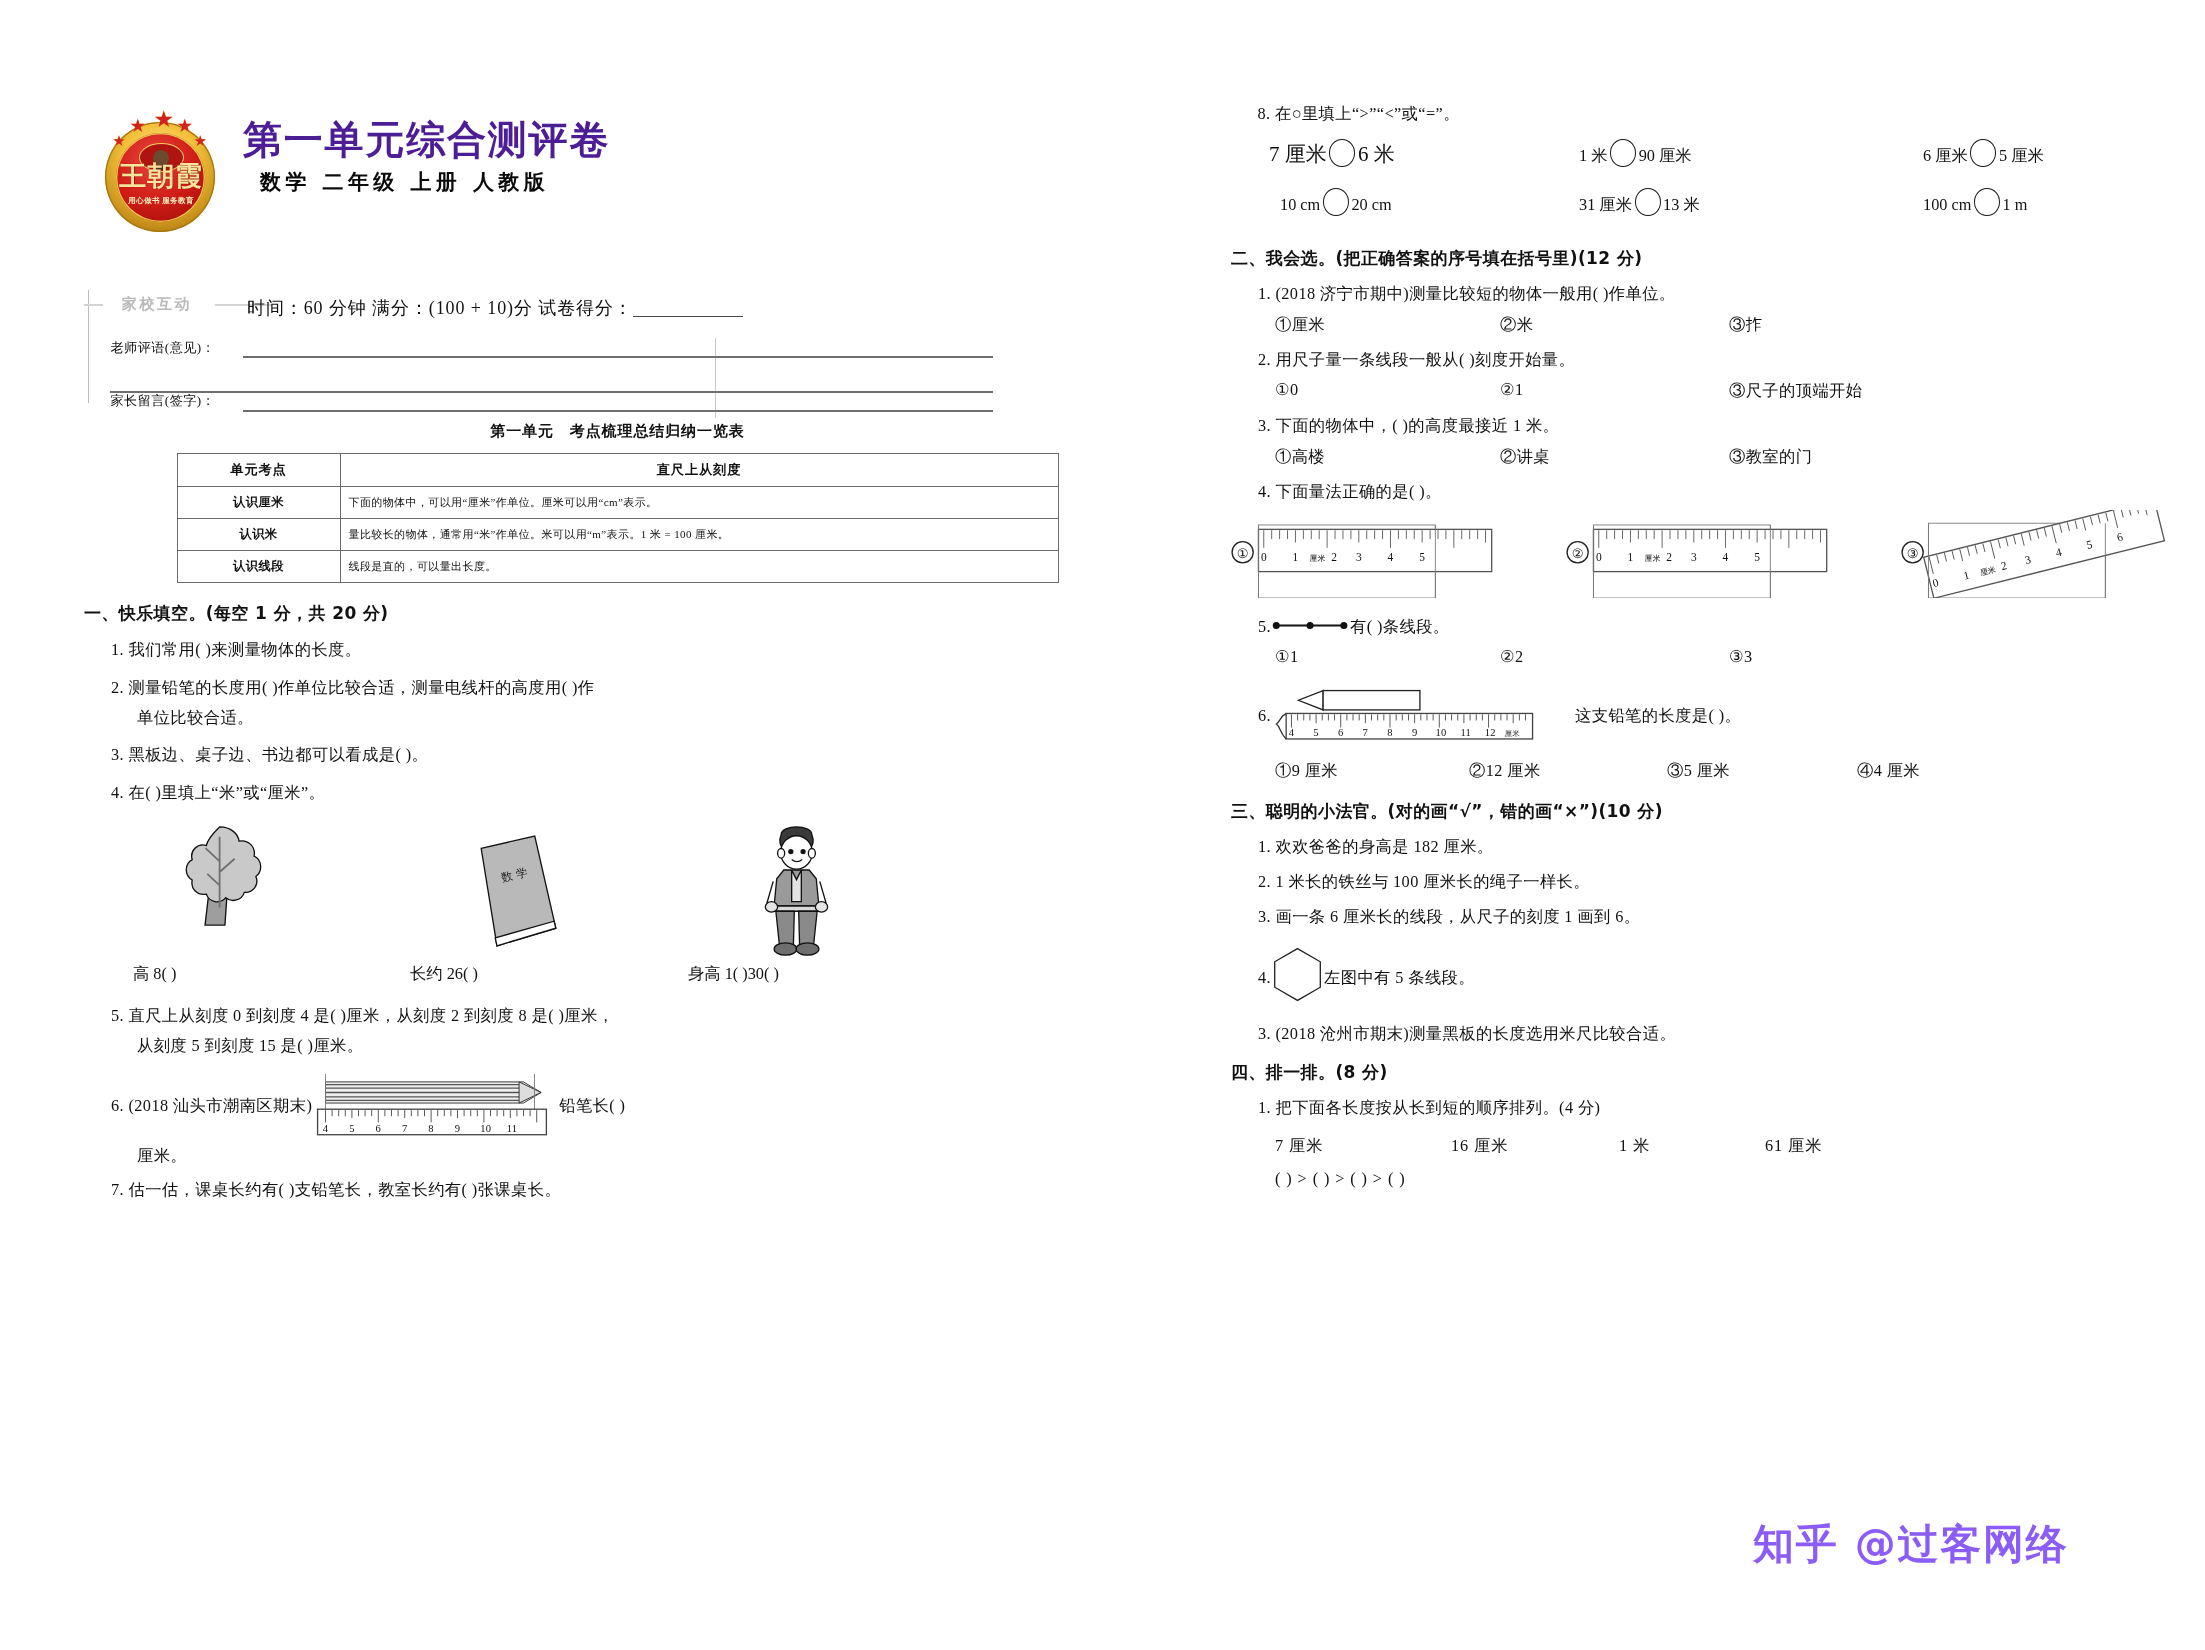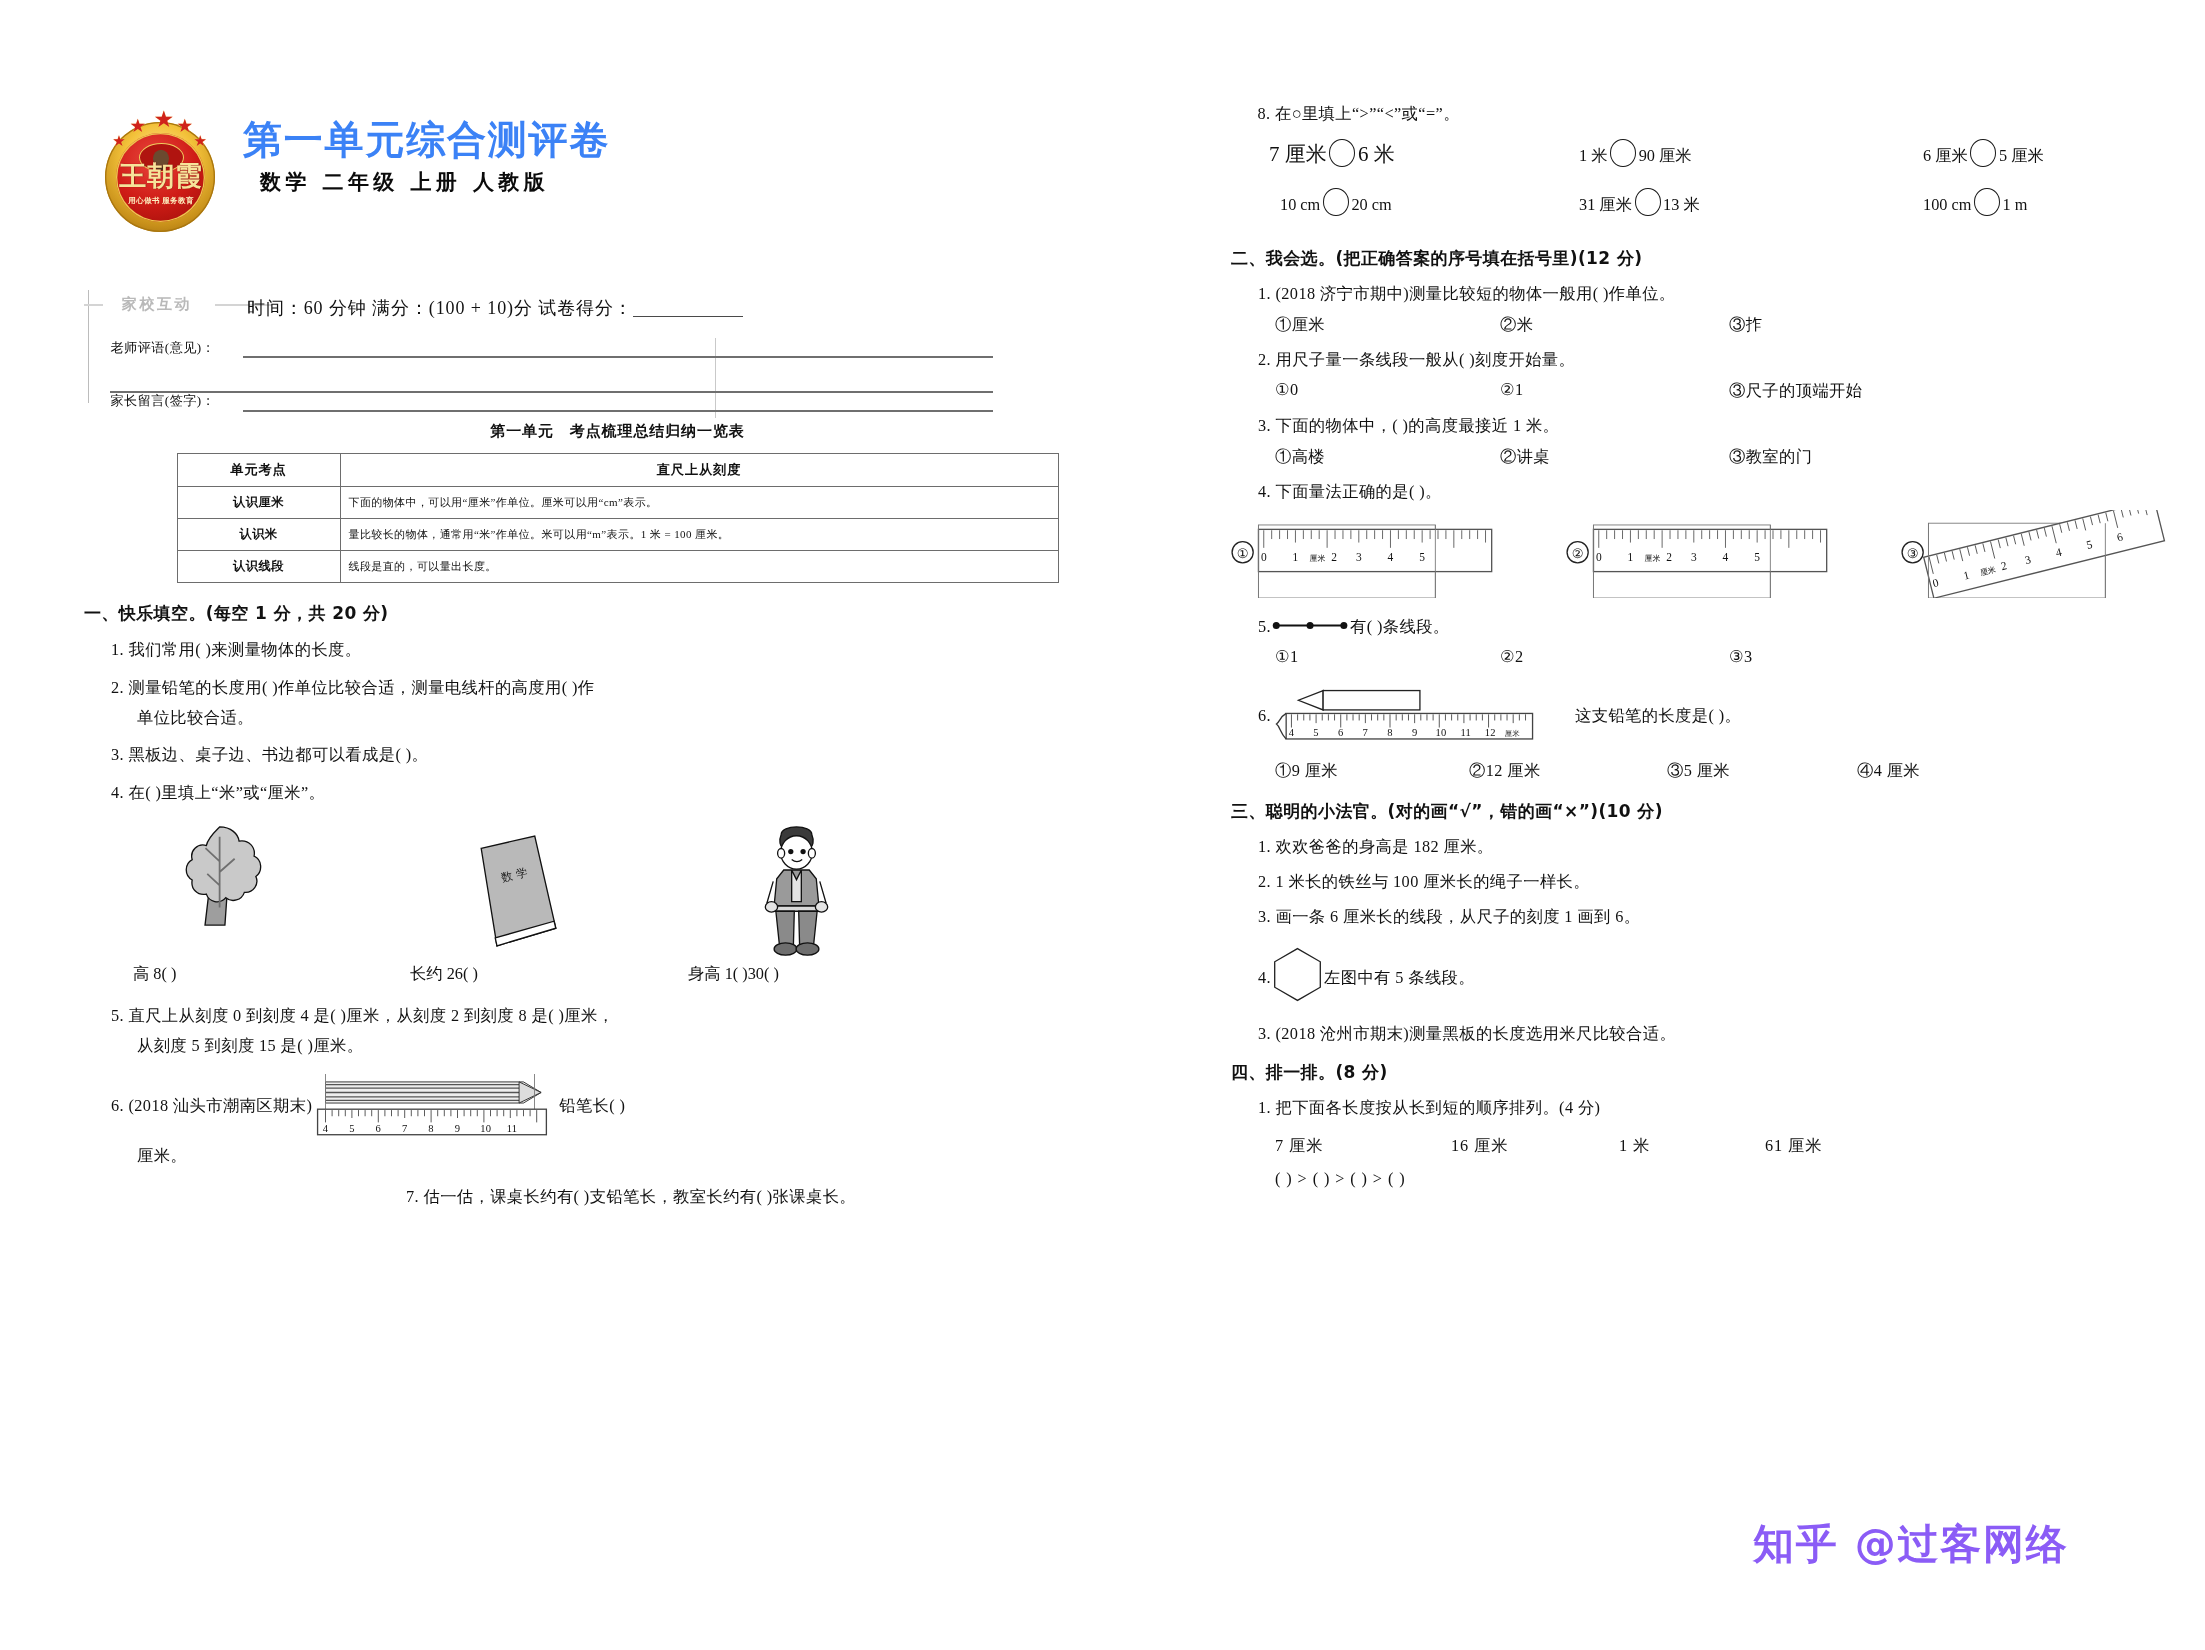--- a/index.html
+++ b/index.html
@@ -51,21 +51,21 @@
     text-shadow:0.4px 0.4px 0.9px #6d0a06;
   }
   .logo-tag{
     position:absolute;left:0;top:86px;width:119px;text-align:center;
     font-size:7.5px;color:#fdf0c0;font-weight:bold;letter-spacing:0.4px;
   }
 
   .title{
     position:absolute;left:159px;top:12.3px;width:706px;
     font-family:"DejaVu Sans","Liberation Sans",sans-serif;
-    font-weight:bold;font-size:39px;letter-spacing:1.8px;color:#3b82f6;
+    font-weight:bold;font-size:39px;letter-spacing:1.8px;color:#4c1d95;
   }
   .subtitle{
     position:absolute;left:176px;top:67px;width:706px;
     font-family:"DejaVu Sans","Liberation Sans",sans-serif;
     font-weight:bold;font-size:21px;letter-spacing:4.4px;color:#0b0b0b;
   }
 
   
   .infobox{position:relative;margin-top:13px;height:128px;}
   .vrule{position:absolute;left:3.5px;top:0;width:0.9px;height:113px;background:#bcbcbc;}
@@ -332,21 +332,21 @@
               <text x="270" y="132">8</text>
               <text x="330" y="132">9</text>
             <text x="394" y="132">10</text>
               <text x="454" y="132">11</text>
           </g>
         </svg>
       </span><span>铅笔长(        )</span>
     </div>
     <div class="q" style="margin-top:2.6px;padding-left:53px;">厘米。</div>
 
-    <div class="q" style="margin-top:15px;text-align:center;">7. 估一估，课桌长约有(        )支铅笔长，教室长约有(        )张课桌长。</div>
+    <div class="q" style="margin-top:8px;">7. 估一估，课桌长约有(        )支铅笔长，教室长约有(        )张课桌长。</div>
   </div>
 
   <div class="colR">
 
     <div class="q" style="margin-top:0;padding-left:26.5px;">8. 在○里填上“&gt;”“&lt;”或“=”。</div>
 
     <div style="position:relative;height:49px;margin-top:11.5px;">
       <span style="position:absolute;left:38px;font-size:21px;">
         <span>7 厘米</span><span class="circ"></span><span>6 米</span>
       </span>

